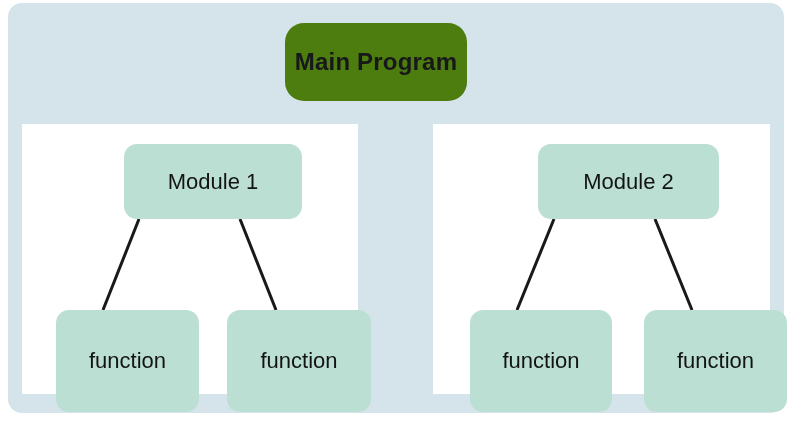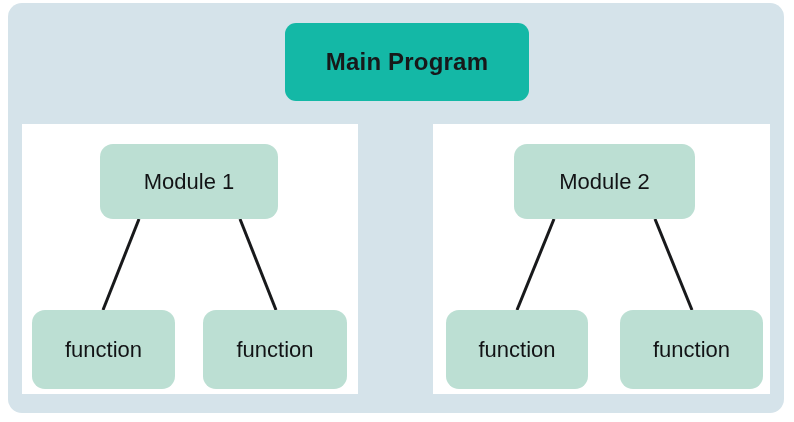--- a/index.html
+++ b/index.html
@@ -21,24 +21,24 @@
     top: 3px;
     width: 776px;
     height: 410px;
     background: #d5e3ea;
     border-radius: 14px;
   }
   .main-program-box {
     position: absolute;
     left: 285px;
     top: 23px;
-    width: 244px;
+    width: 182px;
     height: 78px;
-    background: #14b8a6;
-    border-radius: 11px;
+    background: #4d7c0f;
+    border-radius: 19px;
     display: flex;
     align-items: center;
     justify-content: center;
   }
   .main-program-label {
     font-size: 24px;
     font-weight: bold;
     color: #17181a;
     letter-spacing: 0.2px;
   }
@@ -52,35 +52,36 @@
   .module-panel.right { left: 433px; width: 337px; }
 
   .node {
     position: absolute;
     background: #bcdfd3;
     border-radius: 13px;
     display: flex;
     align-items: center;
     justify-content: center;
     box-sizing: border-box;
+    margin-left: 24px;
   }
   .node-label {
     font-size: 22px;
     font-weight: normal;
     color: #121315;
     line-height: 1;
     white-space: nowrap;
   }
   .module-node {
     top: 144px;
     height: 75px;
   }
   .function-node {
     top: 310px;
-    height: 79px;
+    height: 102px;
     text-align: center;
   }
   .connector-layer {
     position: absolute;
     left: 0;
     top: 0;
     width: 794px;
     height: 422px;
     pointer-events: none;
   }

